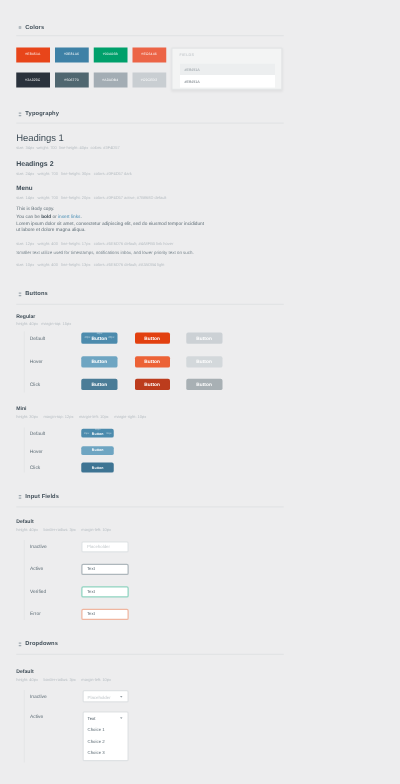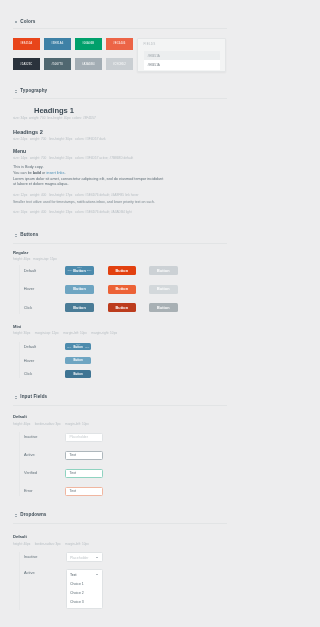--- a/index.html
+++ b/index.html
@@ -26,21 +26,21 @@
 
 .popup{position:absolute;left:137px;top:38px;width:89px;height:33.5px;background:#f3f4f4;border:1px solid #e3e5e6;border-radius:1px;box-sizing:border-box;
   box-shadow:0 1px 2px rgba(0,0,0,.05);}
 .popup .ph{position:absolute;left:5.5px;top:3px;font-size:3px;color:#b6bcc0;letter-spacing:.25px;}
 .popup .r1{position:absolute;left:5.5px;top:11.5px;width:76px;height:9.5px;background:#eceeef;}
 .popup .r1 span{position:absolute;left:4px;top:3px;font-size:3px;color:#98a0a6;}
 .popup .r2{position:absolute;left:5.5px;top:21px;width:76px;height:10px;background:#fff;}
 .popup .r2 span{position:absolute;left:4px;top:3px;font-size:3px;color:#6f787f;}
 
 
-.h1t{position:absolute;font-size:7.6px;font-weight:700;color:#3f4d57;line-height:8px;letter-spacing:-.05px;margin-left:21px;}
+.h1t{position:absolute;font-size:7.6px;font-weight:400;color:#3f4d57;line-height:8px;letter-spacing:-.05px;}
 .h2t{position:absolute;font-size:5.6px;font-weight:700;color:#3f4d57;line-height:6px;}
 .menut{position:absolute;font-size:5px;font-weight:700;color:#3f4d57;line-height:5px;}
 .body-c{position:absolute;font-size:3.8px;color:#5e6d76;line-height:5.2px;}
 .body-c b{font-weight:700;color:#3f4d57;}
 .body-c a{color:#4a8fb5;text-decoration:none;}
 .small-c{position:absolute;font-size:3.55px;color:#79868e;line-height:4.6px;}
 
 
 .btn{position:absolute;display:flex;align-items:center;justify-content:center;border-radius:1.5px;box-sizing:border-box;}
 .btn .lbl{font-size:3.8px;font-weight:700;color:#fff;letter-spacing:.05px;}

